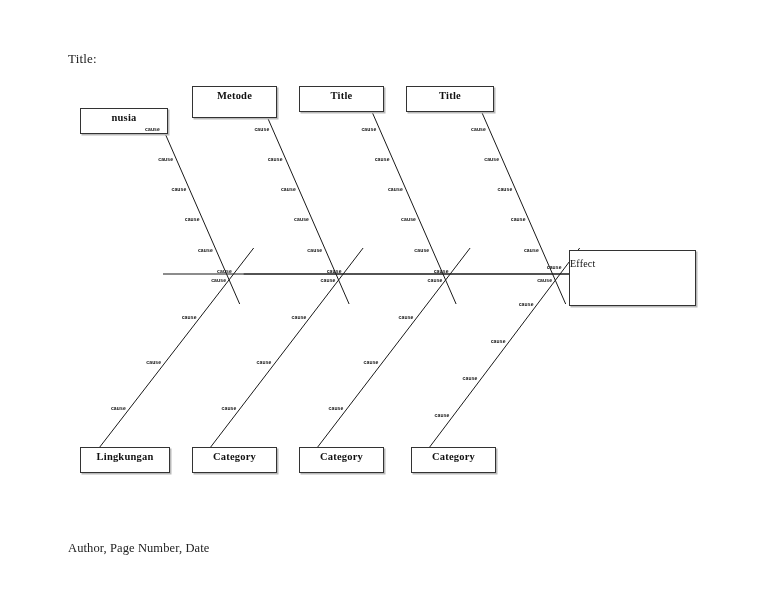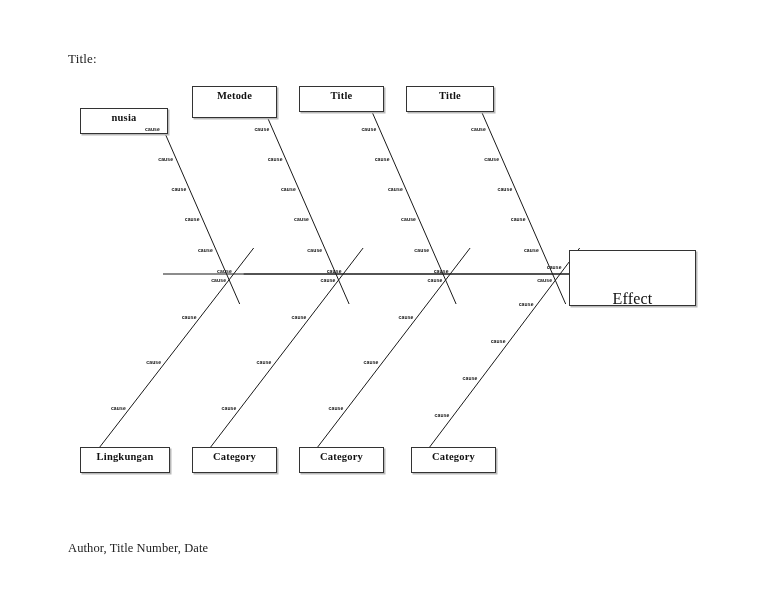--- a/index.html
+++ b/index.html
@@ -78,27 +78,26 @@
     box-sizing: border-box;
     border: 1px solid #333;
     background: #ffffff;
     box-shadow: 1.5px 1.5px 0 0 #b9b9b9;
   }
   .effect-box .effect-label {
     position: absolute;
     left: 0;
     right: 0;
     top: 7px;
-    text-align: center;
-    font-family: "Liberation Serif", "DejaVu Serif", serif;
-    font-size: 16px;
+    text-align: left;
+    font-family: "Liberation Serif", "DejaVu Serif", serif;
+    font-size: 10px;
     color: #111;
     letter-spacing: 0.2px;
     white-space: nowrap;
-    margin-top: 32px;
   }
   .cause-label {
     position: absolute;
     font-family: "Liberation Sans", "DejaVu Sans", sans-serif;
     font-weight: bold;
     font-size: 5px;
     color: #111;
     letter-spacing: 0.15px;
     white-space: nowrap;
     transform: translate(-100%, -50%);
@@ -194,15 +193,15 @@
       <div class="cause-label" style="left: 525.641px; top: 219.339px;">cause</div>
       <div class="cause-label" style="left: 538.869px; top: 249.575px;">cause</div>
       <div class="cause-label" style="left: 552.097px; top: 279.811px;">cause</div>
       <div class="cause-label" style="left: 561.663px; top: 266.598px;">cause</div>
       <div class="cause-label" style="left: 533.63px; top: 303.794px;">cause</div>
       <div class="cause-label" style="left: 505.596px; top: 340.991px;">cause</div>
       <div class="cause-label" style="left: 477.562px; top: 378.187px;">cause</div>
       <div class="cause-label" style="left: 449.529px; top: 415.383px;">cause</div>
     </div>
 
-  <div class="footer-text">Author, Title Number, Date</div>
+  <div class="footer-text">Author, Page Number, Date</div>
 
 </div>
 
 </body></html>

